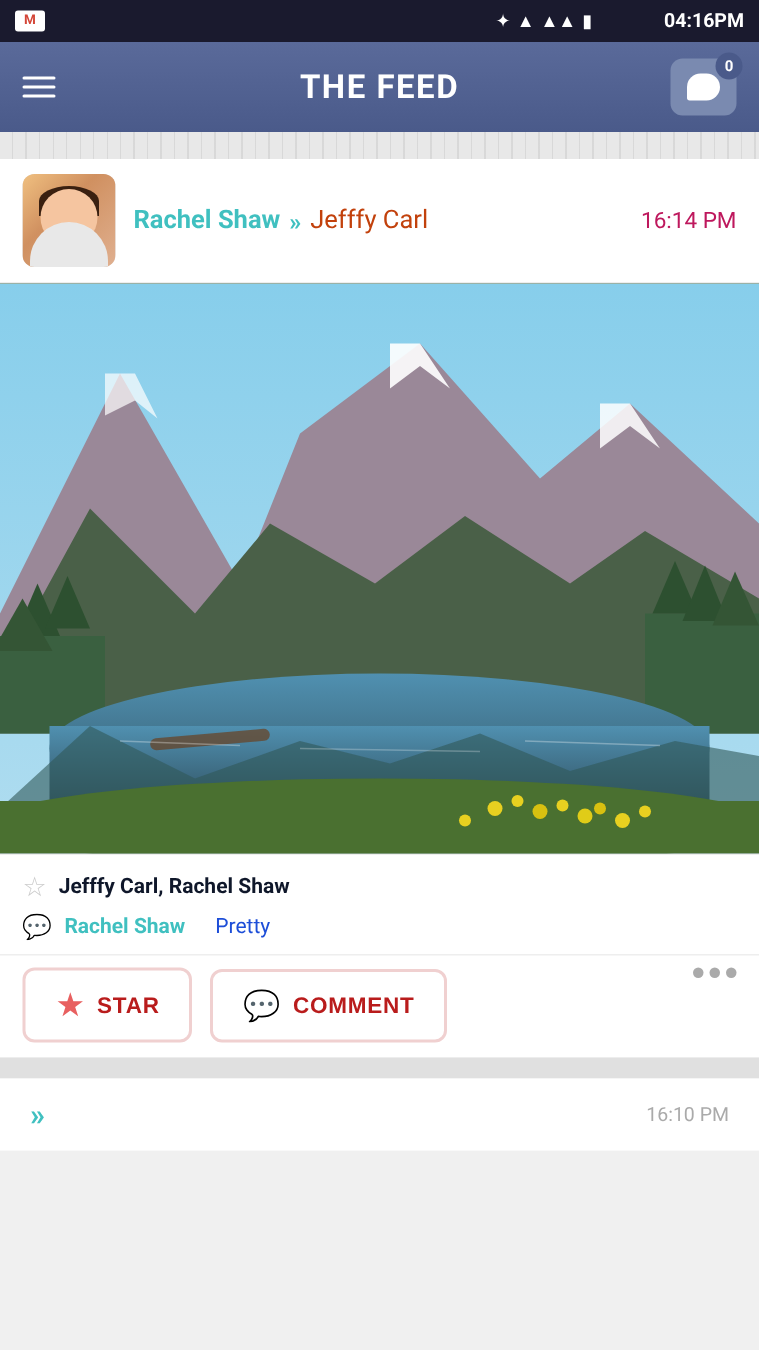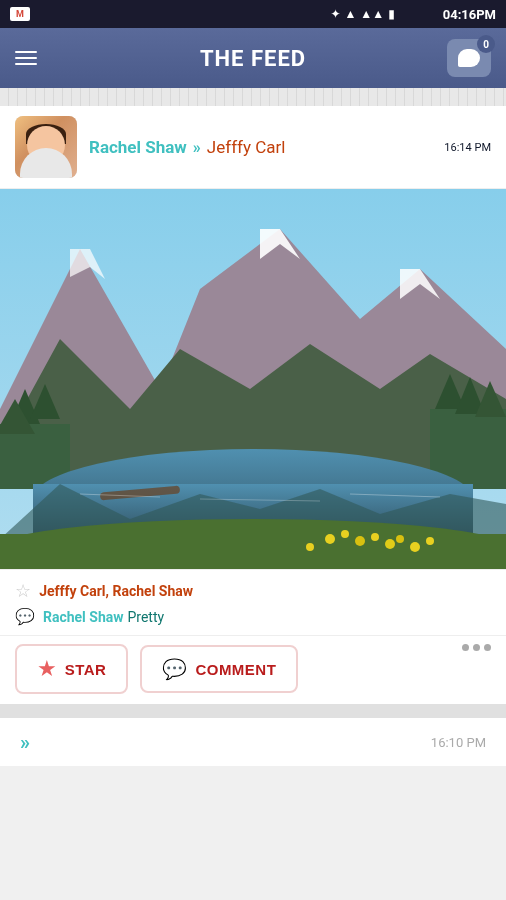--- a/index.html
+++ b/index.html
@@ -229,22 +229,22 @@
       font-size: 16px;
       margin: 0 6px;
       font-weight: bold;
     }
     .post-recipient {
       color: #c2410c;
       font-size: 17px;
     }
     .post-time {
       margin-left: auto;
-      color: #0f172a;
-      font-size: 11px;
+      color: #be185d;
+      font-size: 15px;
       white-space: nowrap;
     }
 
     
     .post-image-container {
       width: 100%;
       height: 380px;
       overflow: hidden;
       background: #446644;
       position: relative;
@@ -259,43 +259,43 @@
       display: flex;
       align-items: center;
       margin-bottom: 6px;
     }
     .star-icon-small {
       color: #ccc;
       font-size: 18px;
       margin-right: 8px;
     }
     .starred-users {
-      color: #c2410c;
+      color: #0f172a;
       font-weight: bold;
       font-size: 14px;
     }
     .comment-row {
       display: flex;
       align-items: center;
       margin-bottom: 4px;
     }
     .comment-bubble-icon {
       color: #ccc;
       font-size: 16px;
       margin-right: 8px;
     }
     .comment-username {
       color: #40c0c0;
       font-weight: bold;
       font-size: 14px;
     }
     .comment-text {
-      color: #0f766e;
+      color: #1d4ed8;
       font-size: 14px;
-      margin-left: 4px;
+      margin-left: 20px;
     }
 
     
     .action-bar {
       display: flex;
       align-items: center;
       padding: 8px 15px 10px;
       border-top: 1px solid #eee;
       position: relative;
     }

